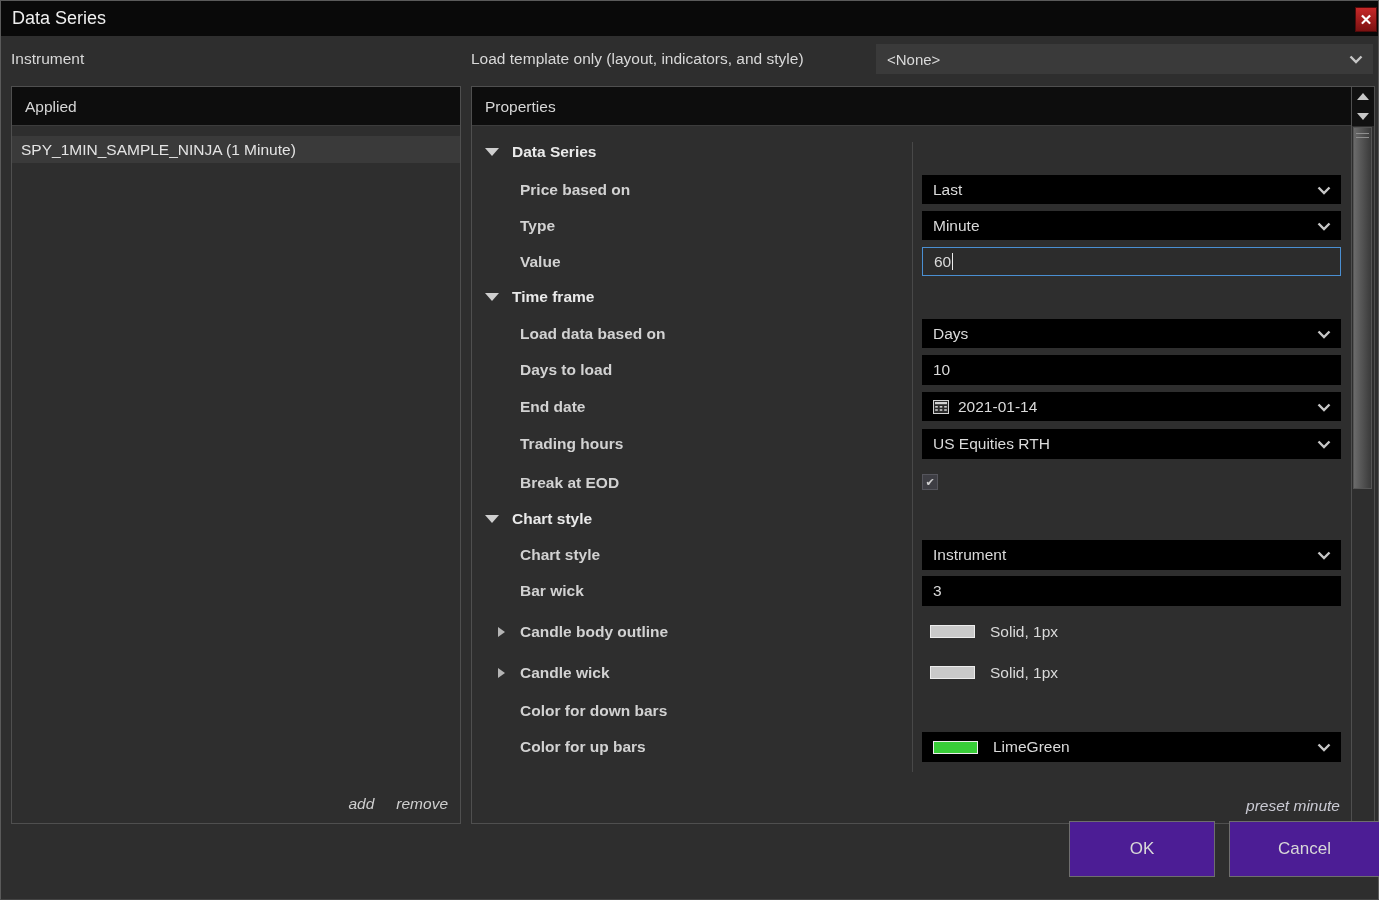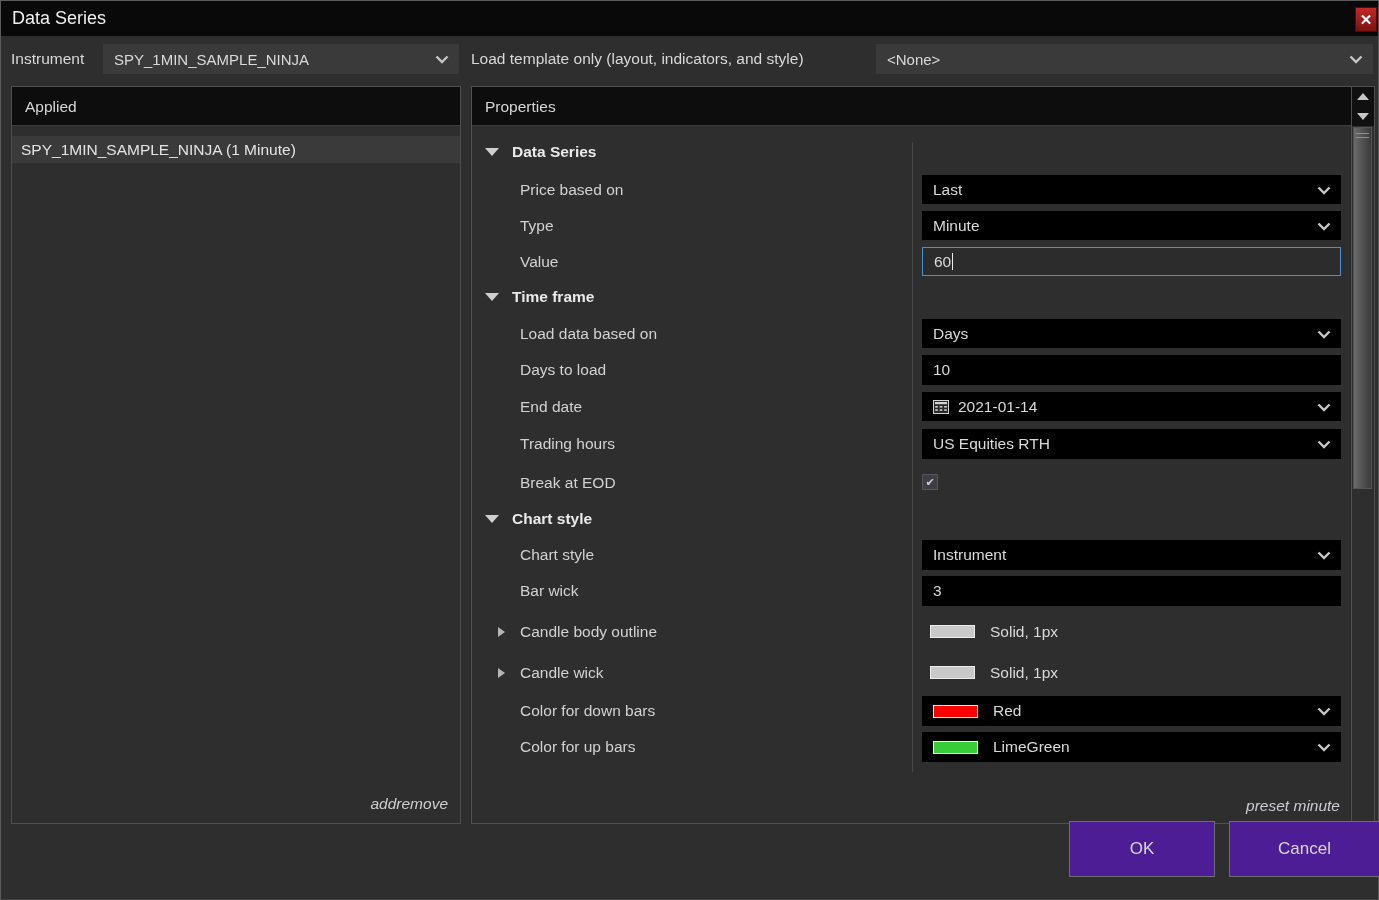--- a/index.html
+++ b/index.html
@@ -30,21 +30,21 @@
   .applied-panel { left:10px; width:450px; }
   .props-panel { left:470px; width:904px; }
   .panel-header { position:absolute; left:0; top:0; right:0; height:39px; background:#0d0d0d;
                   border-bottom:1px solid #3c3c3c; }
   .panel-header .ph-t { position:absolute; left:13px; line-height:39px; font-size:15.5px; color:#d6d6d6; }
 
   
   .applied-item { position:absolute; left:0; right:0; top:49px; height:27px;
                   background:#3a3a3a; color:#e4e4e4; font-size:15.5px; line-height:27px;
                   padding-left:9px; cursor:pointer; }
-  .applied-links { position:absolute; right:12px; bottom:10px; display:flex; }
+  .applied-links { position:absolute; right:12px; bottom:10px; display:flex; gap:22px; }
   .link { font-style:italic; font-size:15.5px; color:#cfcfcf; cursor:pointer; }
 
   
   .spinner { position:absolute; right:0; top:0; width:23px; height:39px; background:#101010;
              border-left:1px solid #4f4f4f; display:flex; flex-direction:column; }
   .spin-btn { flex:1; display:flex; align-items:center; justify-content:center; cursor:pointer; }
   .tri-up-s { width:0; height:0; border-left:6px solid transparent; border-right:6px solid transparent;
               border-bottom:7px solid #c6c6c6; }
   .tri-dn-s { width:0; height:0; border-left:6px solid transparent; border-right:6px solid transparent;
               border-top:7px solid #c6c6c6; }
@@ -59,21 +59,21 @@
                   box-shadow:0 4px 0 #8f8f8f; }
 
   
   .col-sep { position:absolute; left:440px; top:55px; width:1px; height:630px; background:#484848; }
   .sec { position:absolute; left:13px; height:24px; display:flex; align-items:center; gap:13px; cursor:pointer; }
   .tri-down { width:0; height:0; border-left:7px solid transparent; border-right:7px solid transparent;
               border-top:8px solid #cfcfcf; }
   .tri-right { width:0; height:0; border-top:5.5px solid transparent; border-bottom:5.5px solid transparent;
                border-left:7px solid #b5b5b5; }
   .sec-t { font-size:15.5px; font-weight:bold; color:#eaeaea; }
-  .plabel { position:absolute; left:48px; font-size:15.5px; color:#d2d2d2; display:flex; align-items:center; }
+  .plabel { position:absolute; left:48px; font-size:15.5px; color:#d2d2d2; display:flex; align-items:center;font-weight:bold; }
   .exp { position:absolute; left:26px; display:flex; align-items:center; }
   .fld { position:absolute; left:450px; width:419px; height:29px; background:#000000; color:#dadada;
          font-size:15.5px; display:flex; align-items:center; padding:0 11px; }
   .fld.plain { background:transparent; padding-left:8px; }
   .fld.focus { background:#2c2c2c; border:1px solid #4a8fd2; }
   .caret { display:inline-block; width:1px; height:17px; background:#ececec; margin-left:1px;
            vertical-align:middle; }
   .swatch { display:inline-block; width:45px; height:13px; border:1px solid #ececec; margin-right:15px;
             flex-shrink:0; }
   .checkbox { position:absolute; left:450px; width:16px; height:16px; background:#3e3e44;
@@ -105,26 +105,20 @@
 <div class="window">
 
   <div class="titlebar">
     <span class="title">Data Series</span>
     <div class="close-btn">
       <span class="x">✕</span>
     </div>
   </div>
 
   <span class="tb-label" style="left:10px">Instrument</span>
-  <div class="fldbase dd inst-dd">
-    <span>SPY_1MIN_SAMPLE_NINJA</span>
-    <svg class="chev" width="14" height="9">
-        <use href="#chev-g"></use>
-      </svg>
-  </div>
   <span class="tb-label" style="left:470px">Load template only (layout, indicators, and style)</span>
   <div class="fldbase dd tmpl-dd">
     <span>&lt;None&gt;</span>
     <svg class="chev" width="14" height="9">
         <use href="#chev-g"></use>
       </svg>
   </div>
 
   <div class="panel applied-panel">
     <div class="panel-header">
@@ -268,27 +262,20 @@
     <div class="exp" style="top:572px;height:27px">
         <span class="tri-right"></span>
       </div>
     <div class="plabel" style="top:572px;height:27px">Candle wick</div>
     <div class="fld plain" style="top:572px;height:27px">
       <span class="swatch" style="background: rgb(201, 201, 201);"></span>
       <span>Solid, 1px</span>
     </div>
 
     <div class="plabel" style="top:609px;height:30px">Color for down bars</div>
-    <div class="fld dd" style="top:609px;height:30px">
-      <span class="swatch" style="background: rgb(253, 0, 0);"></span>
-      <span>Red</span>
-      <svg class="chev" width="14" height="9">
-          <use href="#chev-g"></use>
-        </svg>
-    </div>
 
     <div class="plabel" style="top:645px;height:30px">Color for up bars</div>
     <div class="fld dd" style="top:645px;height:30px">
       <span class="swatch" style="background: rgb(56, 205, 56);"></span>
       <span>LimeGreen</span>
       <svg class="chev" width="14" height="9">
           <use href="#chev-g"></use>
         </svg>
     </div>
 

